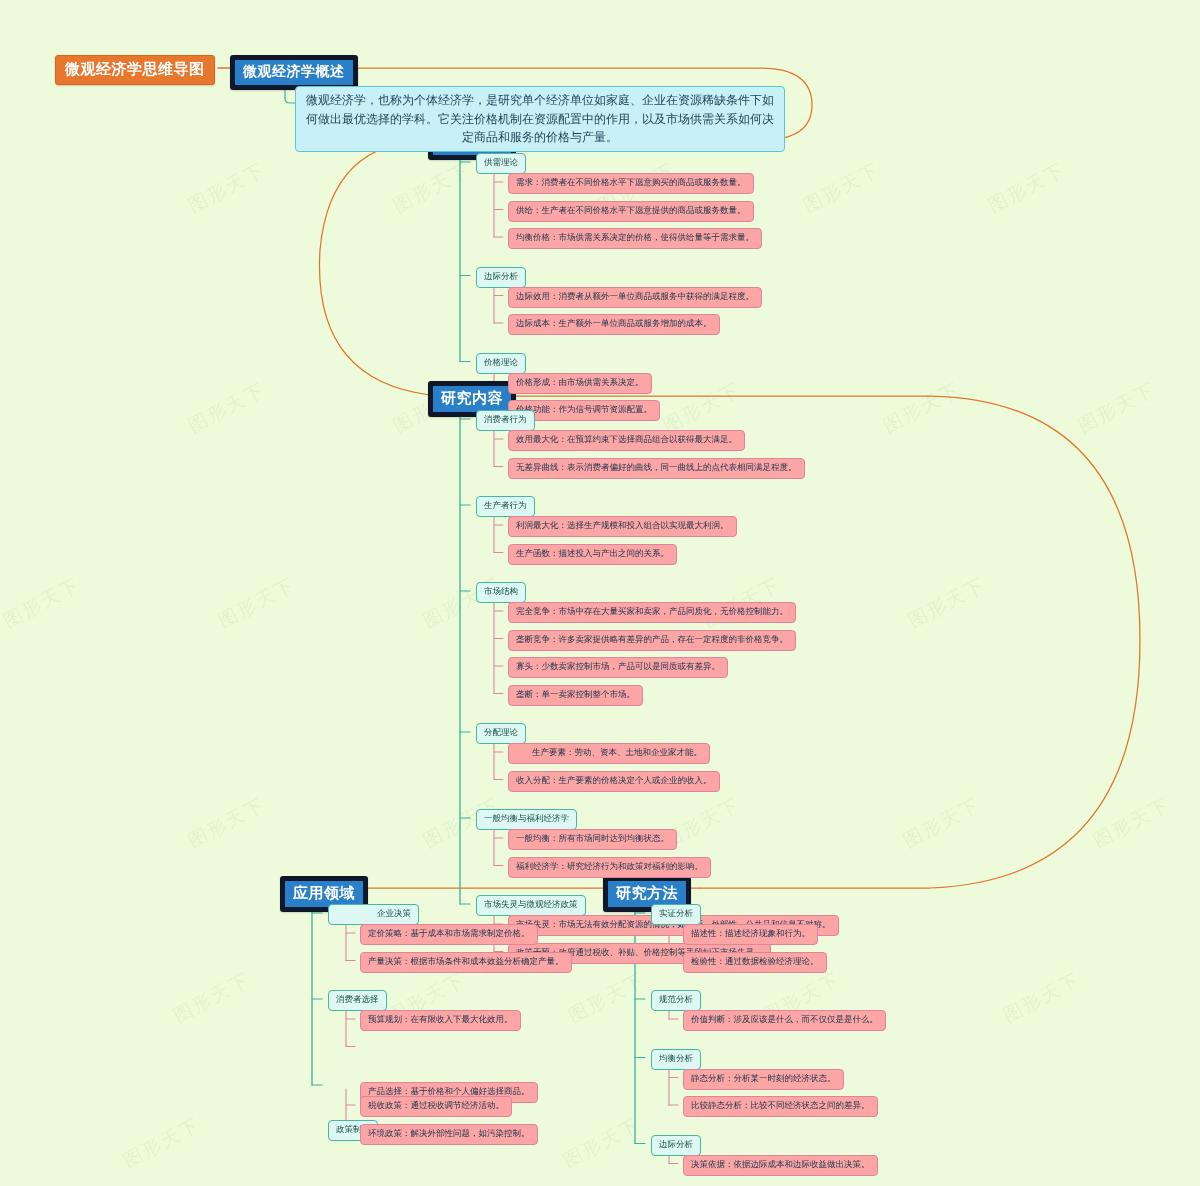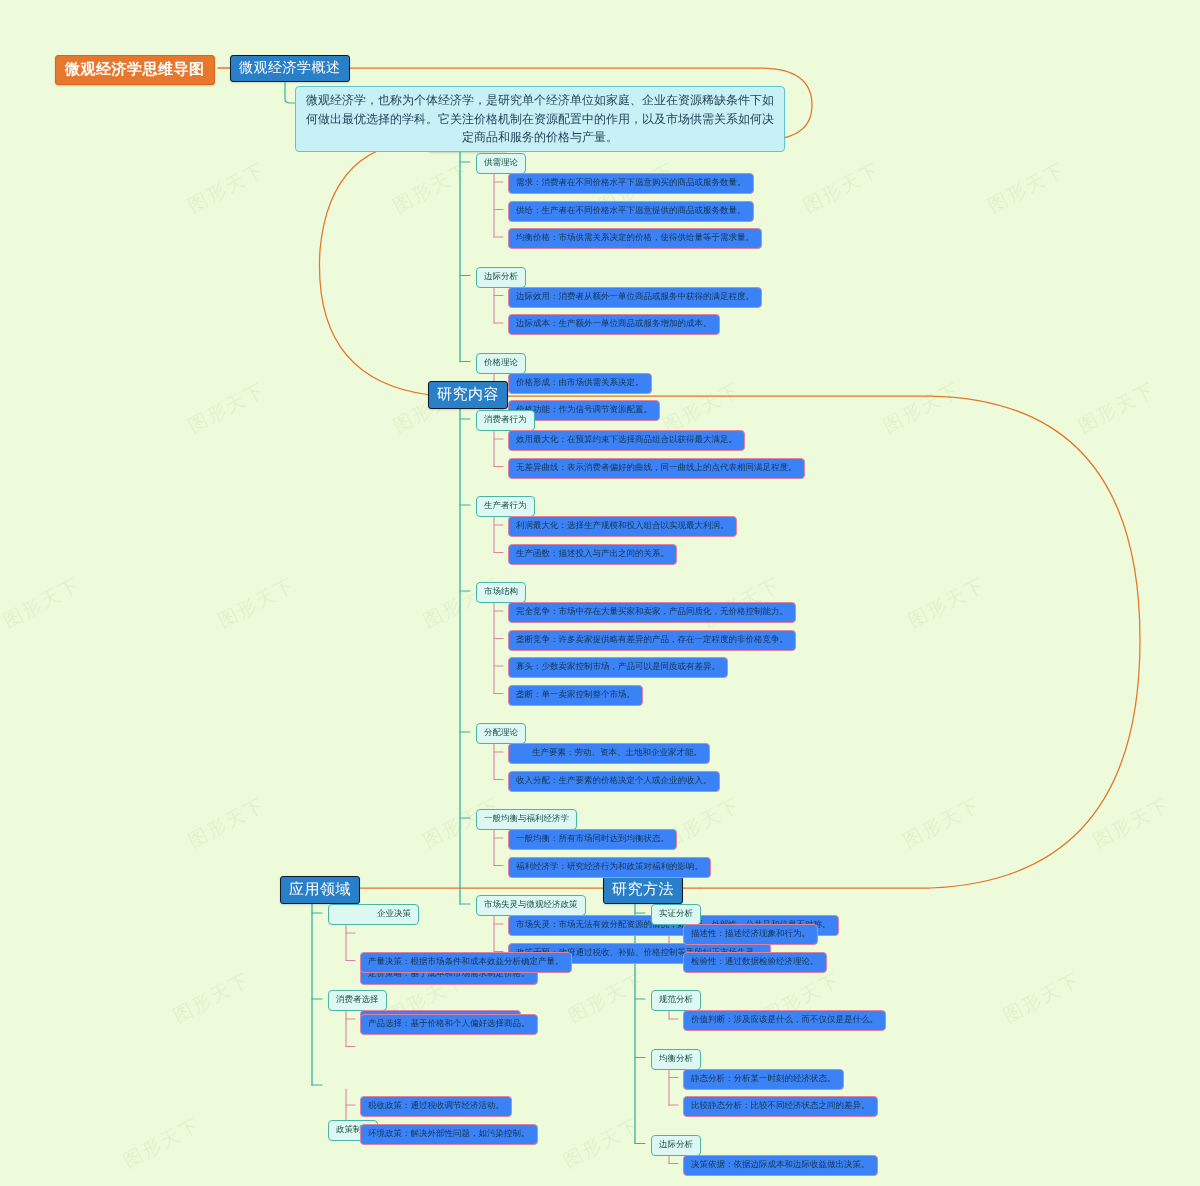--- a/index.html
+++ b/index.html
@@ -24,40 +24,40 @@
 
   
   .root{
     background:#e8772e;border:1px solid #d9661c;border-radius:3px;
     color:#ffffff;font-size:15px;font-weight:bold;
     padding:4px 9px 5px 9px;letter-spacing:.5px;
     box-shadow:0 1px 2px rgba(0,0,0,.18);
   }
   
   .l1{
-    background:#2a7fc9;border:1px solid #0f172a;border-radius:3px;
-    color:#ffffff;font-size:14px;font-weight:normal;
+    background:#2a7fc9;border:5px solid #0f172a;border-radius:3px;
+    color:#ffffff;font-size:14px;font-weight:bold;
     padding:3px 8px 4px 8px;letter-spacing:.5px;
     box-shadow:0 1px 2px rgba(0,0,0,.15);
   }
   
   .desc{
     background:#c8f0f7;border:1px solid #5fc6cf;border-radius:4px;
     color:#1d3f52;font-size:12px;line-height:1.55;
     padding:4px 8px;text-align:center;white-space:normal;
   }
   
   .l2{
     background:#ddf8f3;border:1px solid #49b5a4;border-radius:4px;
     color:#174a42;font-size:8.5px;
     padding:3px 7px 4px 7px;
   }
   
   .l3{
-    background:#3b82f6;border:1px solid #e0849d;border-radius:4px;
+    background:#fca5a5;border:1px solid #e0849d;border-radius:4px;
     color:#16344d;font-size:8.5px;
     padding:3px 7px 4px 7px;
   }
 </style>
 </head>
 <body>
 
 <div id="canvas">
   <svg class="links" id="links" viewBox="0 0 1200 1186">
       <path d="M 218 68 L 231 68" fill="none" stroke="#e2762a" stroke-width="1.3" stroke-linecap="round"></path>
@@ -197,25 +197,25 @@
       <div class="node l2" style="left: 476px; top: 723px;">分配理论</div>
       <div class="node l3" style="left: 508px; top: 743px; padding-left: 23px;">生产要素：劳动、资本、土地和企业家才能。</div>
       <div class="node l3" style="left: 508px; top: 770.5px;">收入分配：生产要素的价格决定个人或企业的收入。</div>
       <div class="node l2" style="left: 476px; top: 809px;">一般均衡与福利经济学</div>
       <div class="node l3" style="left: 508px; top: 829px;">一般均衡：所有市场同时达到均衡状态。</div>
       <div class="node l3" style="left: 508px; top: 856.5px;">福利经济学：研究经济行为和政策对福利的影响。</div>
       <div class="node l2" style="left: 476px; top: 895px;">市场失灵与微观经济政策</div>
       <div class="node l3" style="left: 508px; top: 915px;">市场失灵：市场无法有效分配资源的情况，如垄断、外部性、公共品和信息不对称。</div>
       <div class="node l3" style="left: 508px; top: 942.5px;">政策干预：政府通过税收、补贴、价格控制等手段纠正市场失灵。</div>
       <div class="node l2" style="left: 328px; top: 904px; padding-left: 48px;">企业决策</div>
-      <div class="node l3" style="left: 360px; top: 924px; margin-top: 40px;">定价策略：基于成本和市场需求制定价格。</div>
+      <div class="node l3" style="left: 360px; top: 924px;">定价策略：基于成本和市场需求制定价格。</div>
       <div class="node l3" style="left: 360px; top: 951.5px;">产量决策：根据市场条件和成本效益分析确定产量。</div>
       <div class="node l2" style="left: 328px; top: 990px;">消费者选择</div>
       <div class="node l3" style="left: 360px; top: 1010px;">预算规划：在有限收入下最大化效用。</div>
-      <div class="node l3" style="left: 360px; top: 1014px;">产品选择：基于价格和个人偏好选择商品。</div>
+      <div class="node l3" style="left: 360px; top: 1082px;">产品选择：基于价格和个人偏好选择商品。</div>
       <div class="node l2" style="left: 328px; top: 1120px;">政策制定</div>
       <div class="node l3" style="left: 360px; top: 1096px;">税收政策：通过税收调节经济活动。</div>
       <div class="node l3" style="left: 360px; top: 1123.5px;">环境政策：解决外部性问题，如污染控制。</div>
       <div class="node l2" style="left: 651px; top: 904px;">实证分析</div>
       <div class="node l3" style="left: 683px; top: 924px;">描述性：描述经济现象和行为。</div>
       <div class="node l3" style="left: 683px; top: 951.5px;">检验性：通过数据检验经济理论。</div>
       <div class="node l2" style="left: 651px; top: 990px;">规范分析</div>
       <div class="node l3" style="left: 683px; top: 1010px;">价值判断：涉及应该是什么，而不仅仅是是什么。</div>
       <div class="node l2" style="left: 651px; top: 1048.5px;">均衡分析</div>
       <div class="node l3" style="left: 683px; top: 1068.5px;">静态分析：分析某一时刻的经济状态。</div>

